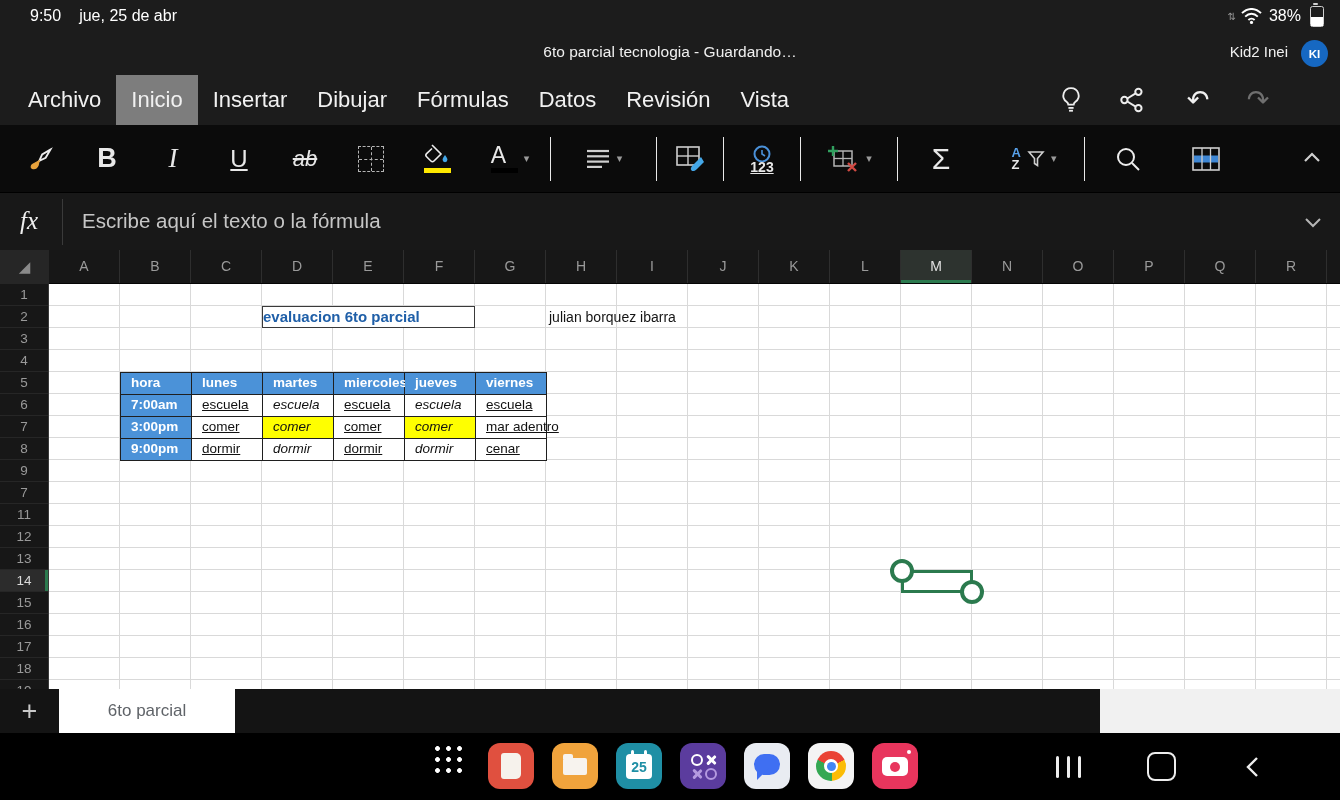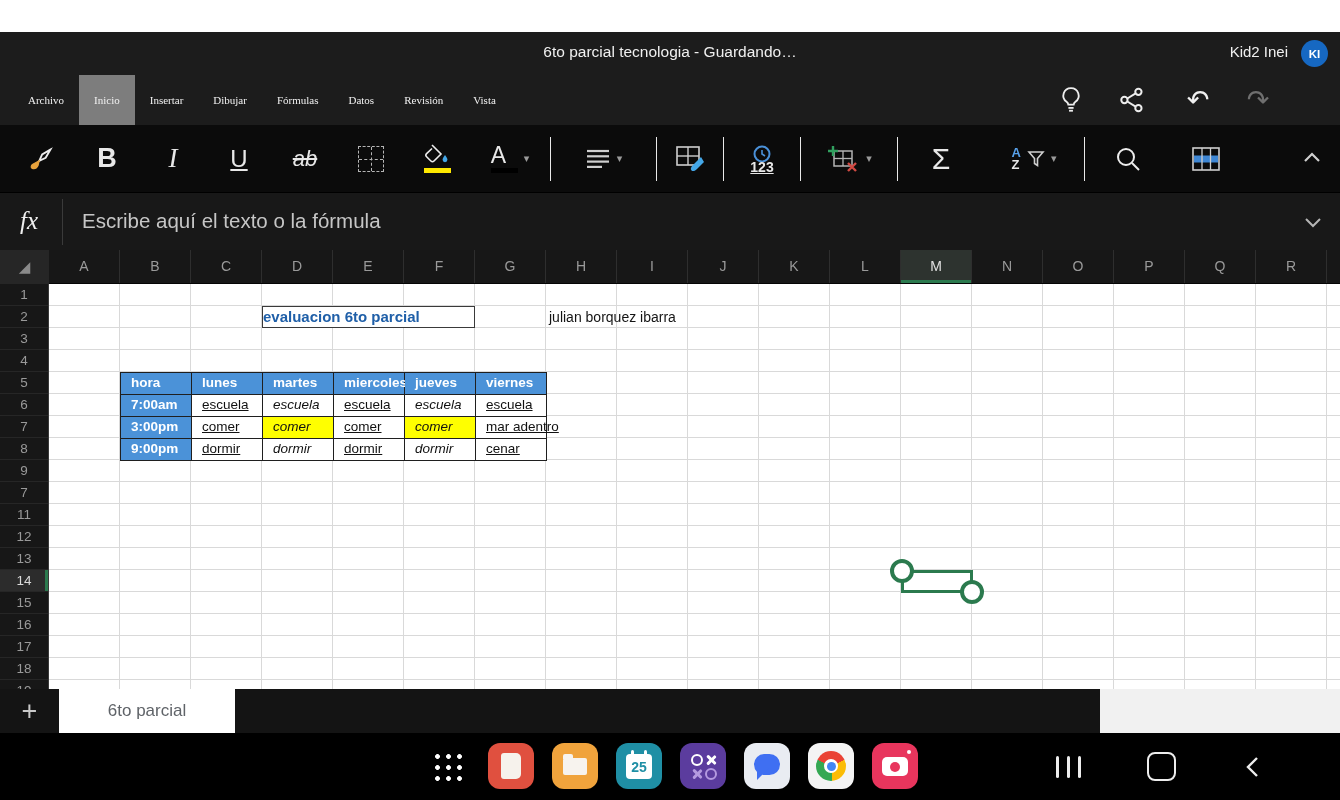--- a/index.html
+++ b/index.html
@@ -16,21 +16,21 @@
   .battery::before{content:"";position:absolute;top:-4px;left:2px;width:5px;height:2px;background:#cfcfcf;border-radius:1px;}
   .battery-fill{position:absolute;bottom:0;left:0;right:0;height:45%;background:#fff;}
 
   .title-bar{position:absolute;top:32px;left:0;right:0;height:43px;background:#1c1c1c;color:#f0f0f0;}
   .doc-title{position:absolute;left:0;right:0;top:0;height:43px;line-height:40px;text-align:center;font-size:15.5px;}
   .account{position:absolute;right:52px;top:0;height:43px;line-height:40px;font-size:15px;}
   .avatar{position:absolute;right:12px;top:8px;width:27px;height:27px;border-radius:50%;background:#1668c2;
           color:#fff;font-size:11.5px;font-weight:bold;display:flex;align-items:center;justify-content:center;}
 
   .menu-bar{position:absolute;top:75px;left:0;right:0;height:50px;background:#1c1c1c;display:flex;align-items:stretch;padding-left:13px;color:#f1f1f1;}
-  .menu-tab{padding:0 15px;line-height:50px;font-size:11px;cursor:default;font-family:Liberation Serif, serif;}
+  .menu-tab{padding:0 15px;line-height:50px;font-size:22px;cursor:default;}
   .menu-tab.active{background:#7d7d7d;}
   .menu-icons{margin-left:auto;display:flex;align-items:center;gap:20px;padding-right:62px;}
   .micon{width:40px;text-align:center;}
   .arrow-glyph{font-size:27px;color:#f0f0f0;line-height:50px;}
   .arrow-glyph.disabled{color:#6f6f6f;}
 
   
   .toolbar{position:absolute;top:125px;left:0;right:0;height:67px;background:#0b0b0b;display:flex;align-items:center;padding-left:8px;color:#e8e8e8;}
   .slot{display:flex;align-items:center;justify-content:center;flex:0 0 auto;height:67px;flex-direction:column;}
   .w66{width:66px;} .w80{width:80px;} .w105{width:105px;} .w76{width:76px;} .w96{width:96px;} .w86{width:86px;} .w100{width:100px;} .w70{width:70px;}
@@ -96,21 +96,21 @@
 
   
   .sheetbar{position:absolute;top:689px;left:0;right:0;height:44px;background:#141414;}
   .addsheet{position:absolute;left:0;top:0;width:59px;height:44px;color:#c9c9c9;font-size:27px;display:flex;align-items:center;justify-content:center;}
   .sheettab{position:absolute;left:59px;top:0;width:176px;height:44px;background:#fff;color:#5f6368;font-size:17px;
             display:flex;align-items:center;justify-content:center;}
   .scrollpad{position:absolute;right:0;top:0;width:240px;height:44px;background:#f1f1f1;}
 
   
   .navbar{position:absolute;top:733px;left:0;right:0;height:67px;background:#000;}
-  .dock{position:absolute;left:432px;top:10px;display:flex;align-items:center;gap:18px;}
+  .dock{position:absolute;left:432px;top:10px;display:flex;align-items:flex-start;gap:18px;}
   .dots{width:31px;height:31px;margin-right:7px;
         background-image:radial-gradient(circle,#fff 2.1px,transparent 2.6px);background-size:11px 11px;background-position:0 0;}
   .app{width:46px;height:46px;border-radius:12px;position:relative;flex:0 0 auto;}
   .app-notes{background:#e0503f;} .app-files{background:#f0a33c;} .app-cal{background:#1f8fa5;}
   .app-game{background:#5b3c9e;} .app-msg{background:#e9ecf2;} .app-chrome{background:#f4f4f4;} .app-cam{background:#e8355d;}
   .note-paper{position:absolute;left:13px;top:10px;width:20px;height:26px;background:#f6f2ec;border-radius:3px 5px 5px 3px;}
   .folder{position:absolute;left:11px;top:15px;width:24px;height:17px;background:#f7f3ee;border-radius:2px;}
   .folder::before{content:"";position:absolute;left:0;top:-4px;width:10px;height:5px;background:#f7f3ee;border-radius:2px 2px 0 0;}
   .calpage{position:absolute;left:10px;top:11px;width:26px;height:25px;background:#fff;border-radius:4px;
            display:flex;align-items:center;justify-content:center;color:#1f8fa5;font-size:14px;font-weight:bold;}
@@ -137,20 +137,39 @@
   .recents span{width:3px;height:22px;background:#ededed;border-radius:1.5px;}
   .homebtn{width:25px;height:25px;border:2.6px solid #ededed;border-radius:8px;}
 
   svg{display:block;}
 </style>
 </head>
 <body>
 
 <div class="screen">
 
+  <div class="status-bar">
+    <div class="status-left">
+      <span>9:50</span>
+      <span>jue, 25 de abr</span>
+    </div>
+    <div class="status-right">
+      <span class="updown">⇅</span>
+      <svg width="21" height="16" viewBox="0 0 21 16">
+        <path d="M1 5.2 C6.5 -0.5 14.5 -0.5 20 5.2" fill="none" stroke="#fff" stroke-width="1.9"></path>
+        <path d="M4.2 8.6 C8 4.8 13 4.8 16.8 8.6" fill="none" stroke="#fff" stroke-width="1.9"></path>
+        <path d="M7.4 12 C9.2 10.2 11.8 10.2 13.6 12" fill="none" stroke="#fff" stroke-width="1.9"></path>
+        <circle cx="10.5" cy="14.4" r="1.6" fill="#fff"></circle>
+      </svg>
+      <span>38%</span>
+      <span class="battery">
+          <span class="battery-fill"></span>
+        </span>
+    </div>
+  </div>
 
   <div class="title-bar">
     <div class="doc-title">6to parcial tecnologia - Guardando…</div>
     <div class="account">Kid2 Inei</div>
     <div class="avatar">KI</div>
   </div>
 
   <div class="menu-bar">
     <div class="menu-tab">Archivo</div>
     <div class="menu-tab active">Inicio</div>

